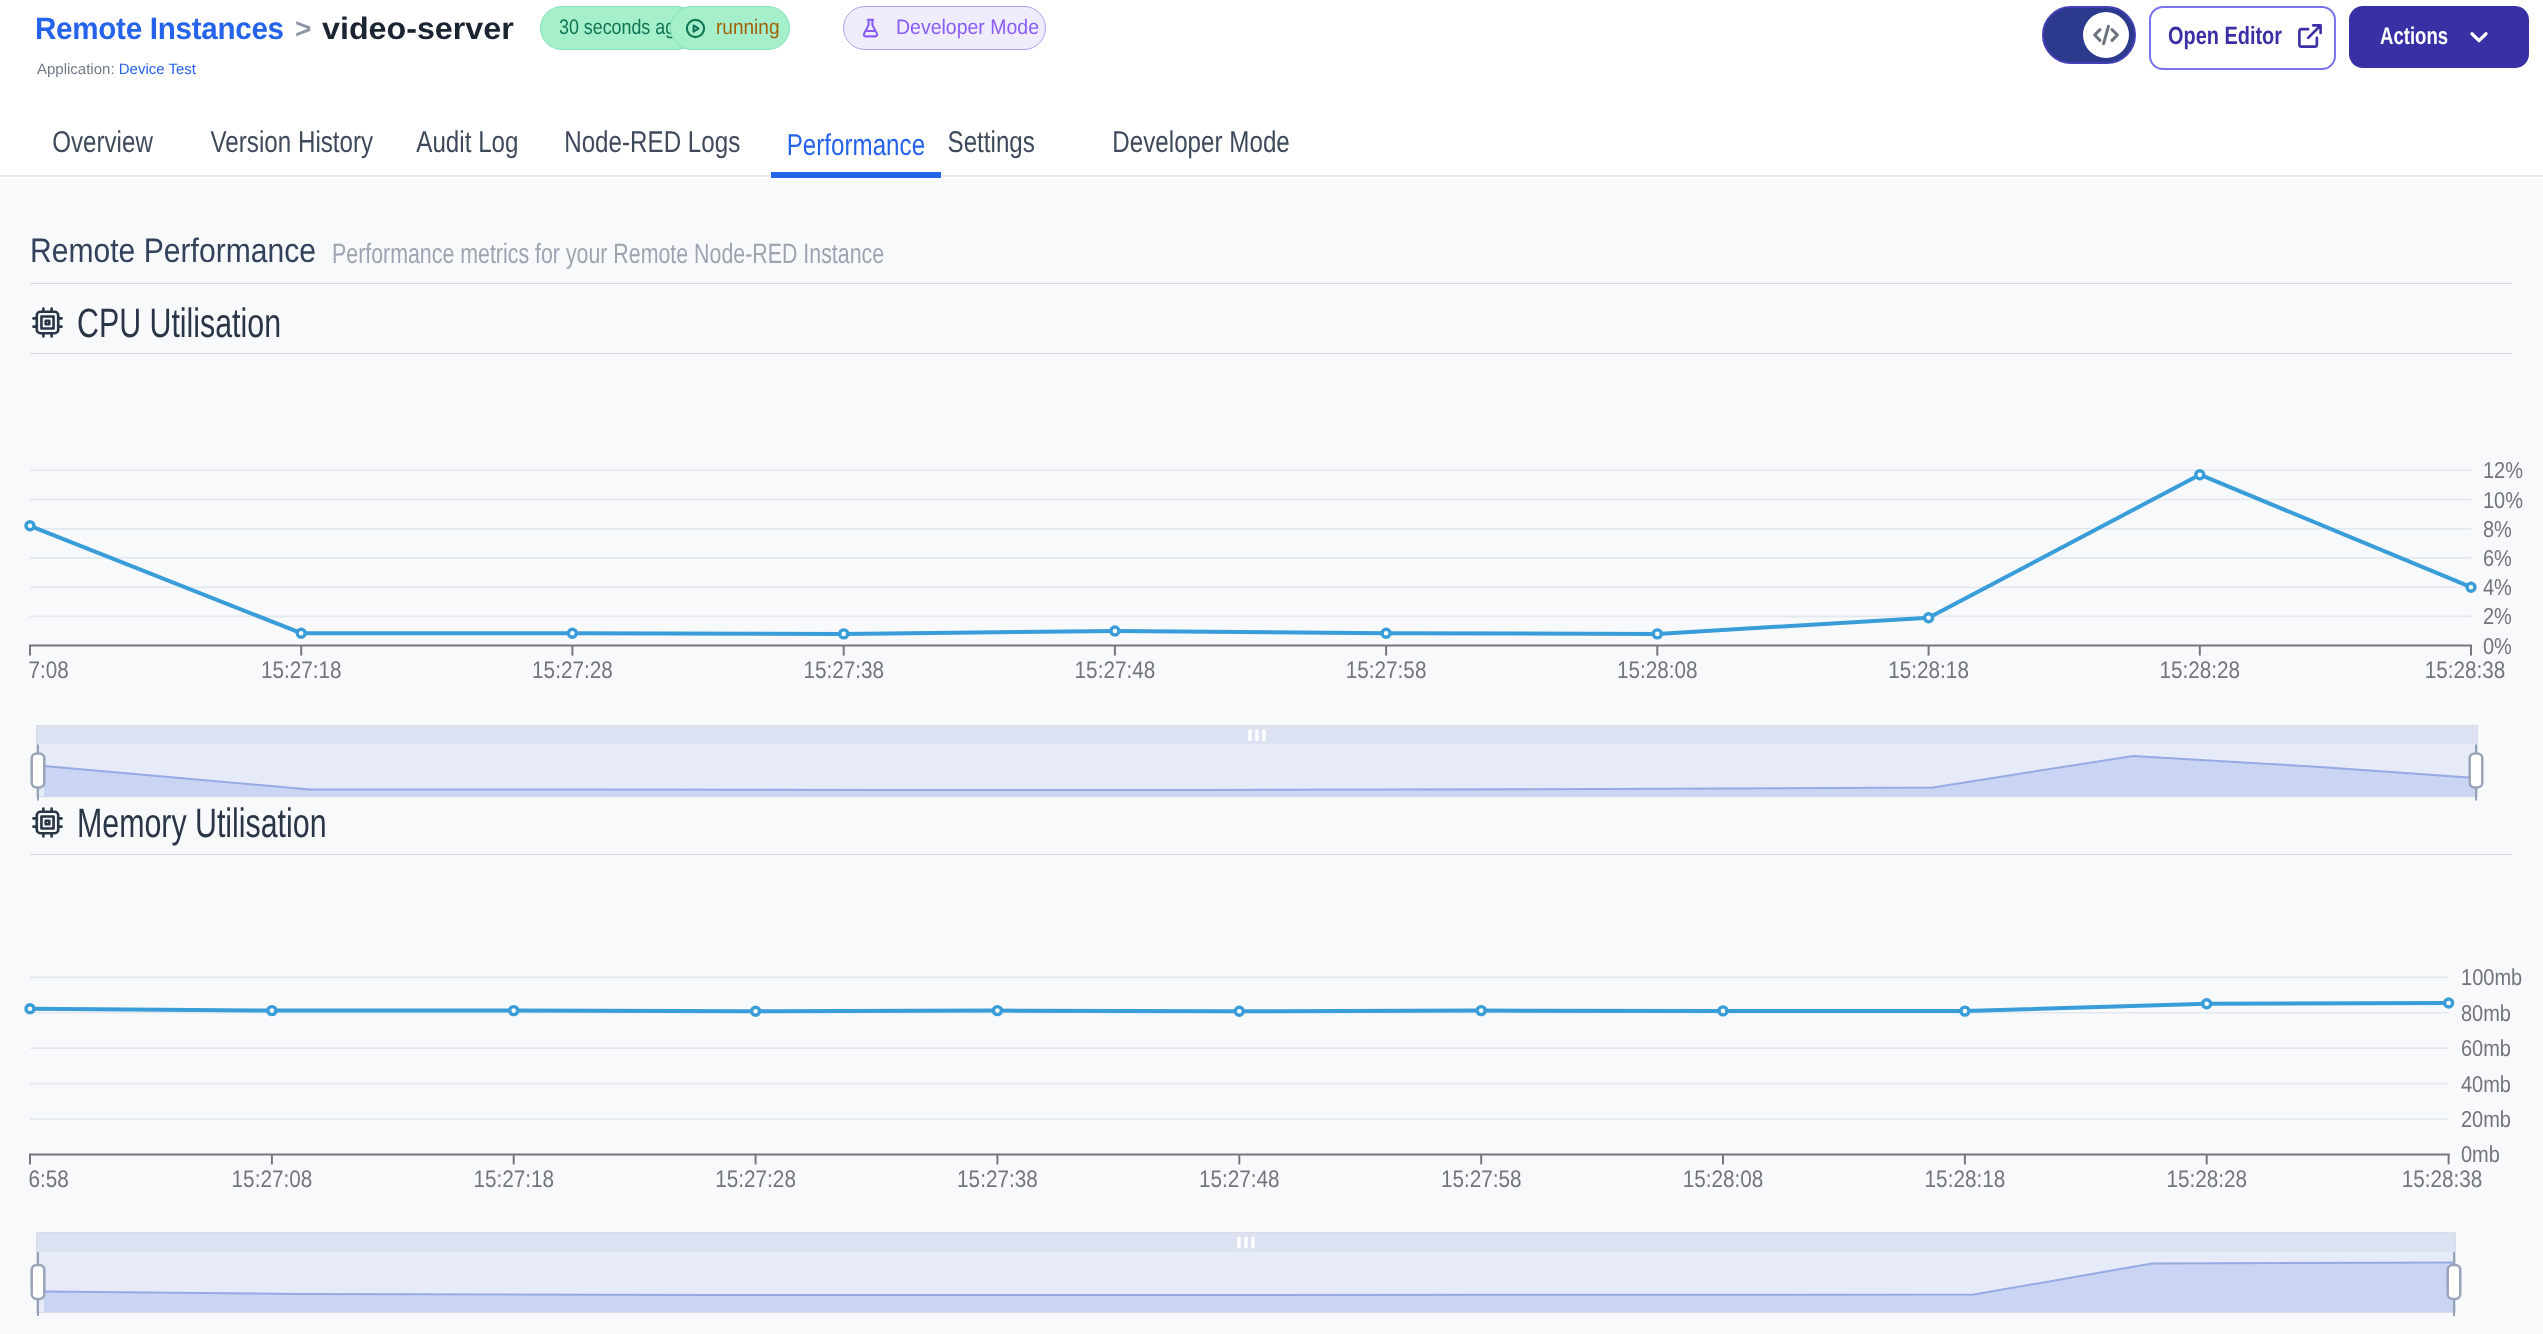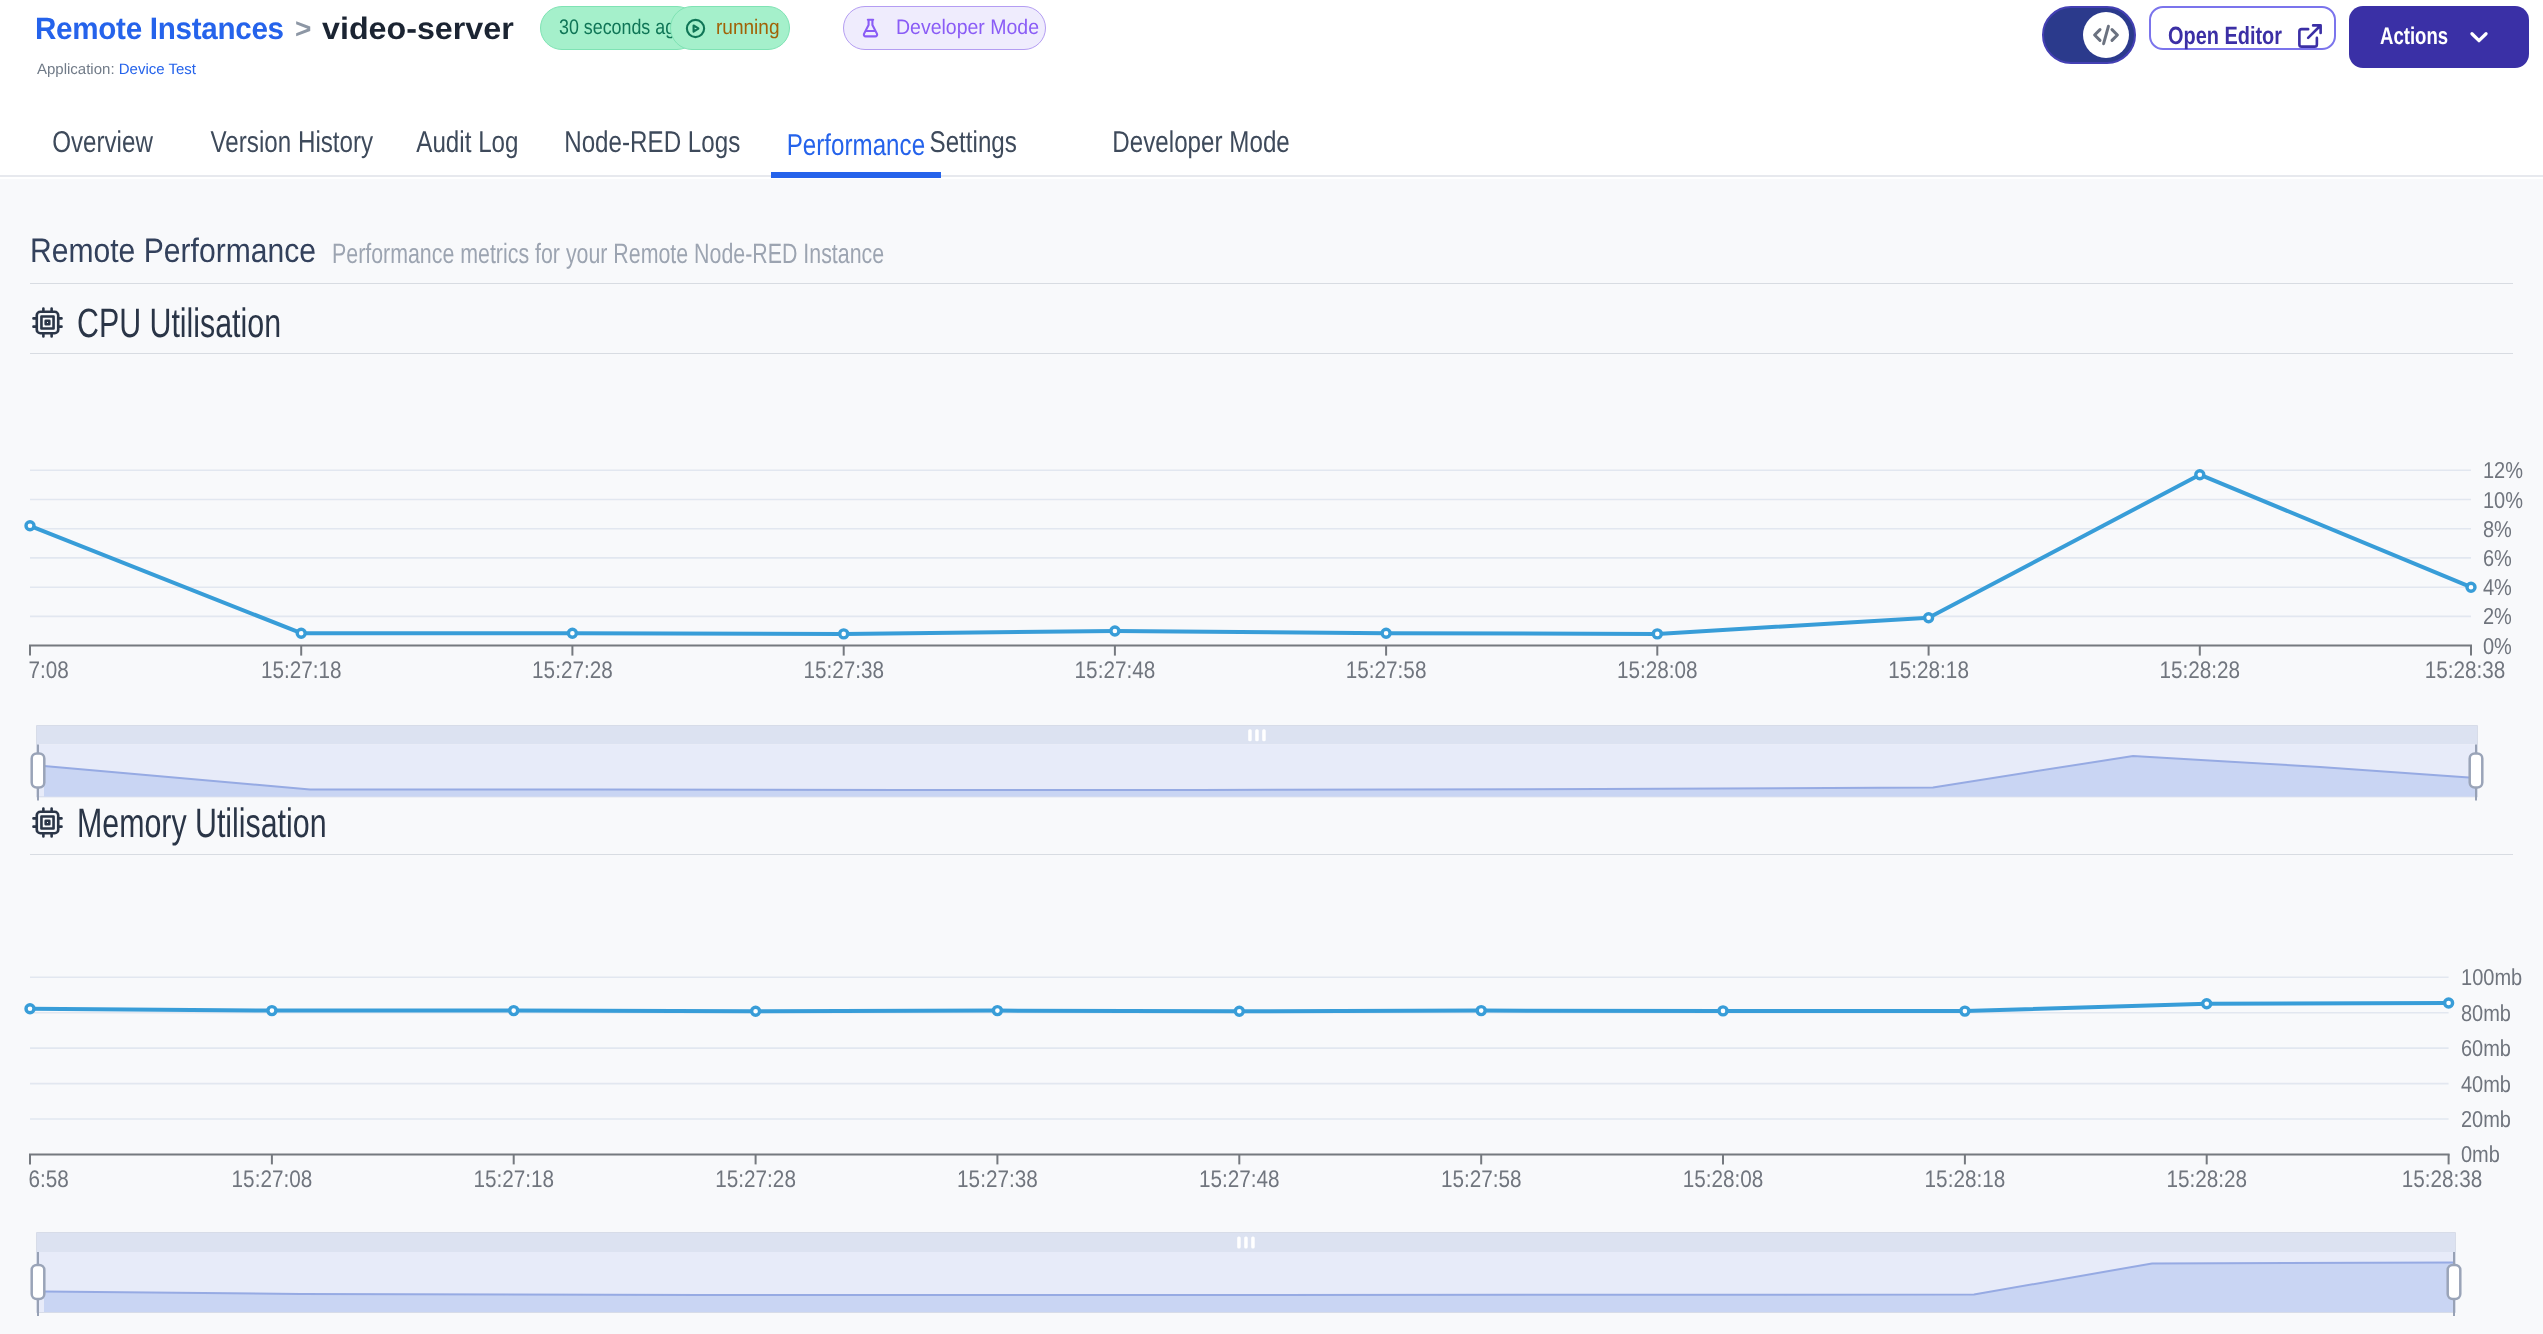--- a/index.html
+++ b/index.html
@@ -21,21 +21,21 @@
 .tab span { display:inline-block; transform:scaleX(0.806); }
 .tab.active { color:#2563EB; }
 #tabline { position:absolute; left:771px; top:172px; width:170px; height:6px; background:#2563EB; }
 #rp { left:30px; top:232px; font-size:34px; color:#33415C; transform:scaleX(0.885); }
 #rpsub { left:332px; top:238px; font-size:28px; color:#9CA4B1; transform:scaleX(0.763); }
 .hr { position:absolute; left:30px; width:2483px; height:0; border-top:1.5px solid #D8DCE2; }
 .sec { font-size:41px; color:#2A3547; transform:scaleX(0.74); }
 .chipicon { position:absolute; width:33px; height:33px; }
 #toggle { position:absolute; left:2042px; top:6px; width:94px; height:58px; border-radius:29px; background:#2B3A8C; border:2px solid #4440B4; }
 #toggle .knob { position:absolute; right:5px; top:4px; width:46px; height:46px; border-radius:50%; background:#fff; display:flex; align-items:center; justify-content:center; }
-#openedit { position:absolute; left:2149px; top:6px; width:187px; height:44px; border-radius:14px; background:#fff; border:2px solid #7B74EC; color:#3B2FA5; }
+#openedit { position:absolute; left:2149px; top:6px; width:187px; height:64px; border-radius:14px; background:#fff; border:2px solid #7B74EC; color:#3B2FA5; }
 #openedit span { position:absolute; left:17px; top:0; height:56px; line-height:56px; font-size:25px; font-weight:700; transform:scaleX(0.797); transform-origin:0 50%; white-space:nowrap; }
 #openedit svg { position:absolute; left:144px; top:13px; }
 #actions { position:absolute; left:2349px; top:6px; width:180px; height:62px; border-radius:14px; background:#3A30A6; color:#fff; }
 #actions span { position:absolute; left:31px; top:0; height:62px; line-height:62px; font-size:24px; font-weight:700; transform:scaleX(0.773); transform-origin:0 50%; white-space:nowrap; }
 #actions svg { position:absolute; left:117px; top:18px; }
 svg.lay { position:absolute; left:0; top:0; width:2543px; height:1334px; }
 </style></head>
 <body>
 <div id="content"></div>
 <div id="hdr"></div>
@@ -67,21 +67,21 @@
   </div>
 <div class="tab" style="left:317px;">
     <span>Audit Log</span>
   </div>
 <div class="tab" style="left:502px;">
     <span>Node-RED Logs</span>
   </div>
 <div class="tab active" style="left:706px;align-items:flex-end;">
     <span>Performance</span>
   </div>
-<div class="tab" style="left:823px;">
+<div class="tab" style="left:841px;">
     <span>Settings</span>
   </div>
 <div class="tab" style="left:1051.5px;">
     <span>Developer Mode</span>
   </div>
 <div id="tabline"></div>
 <div id="toggle">
     <div class="knob">
       <svg width="36" height="36" viewBox="0 0 24 24" fill="none" stroke="#6B7280" stroke-width="2" stroke-linecap="round" stroke-linejoin="round">
         <path d="M8 8.4 4.4 12 8 15.6M16 8.4 19.6 12 16 15.6M13.6 6.2l-3.2 11.6"></path>

